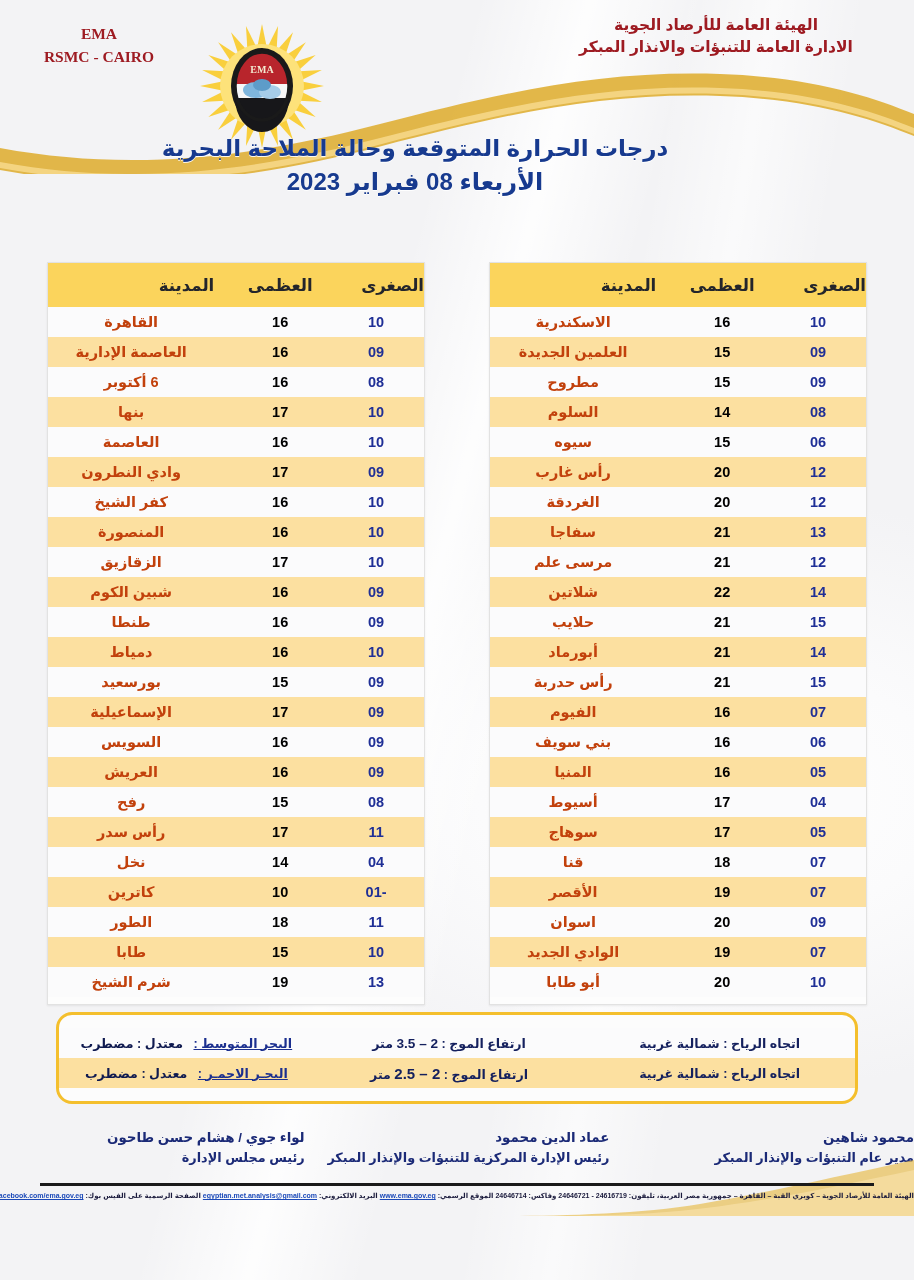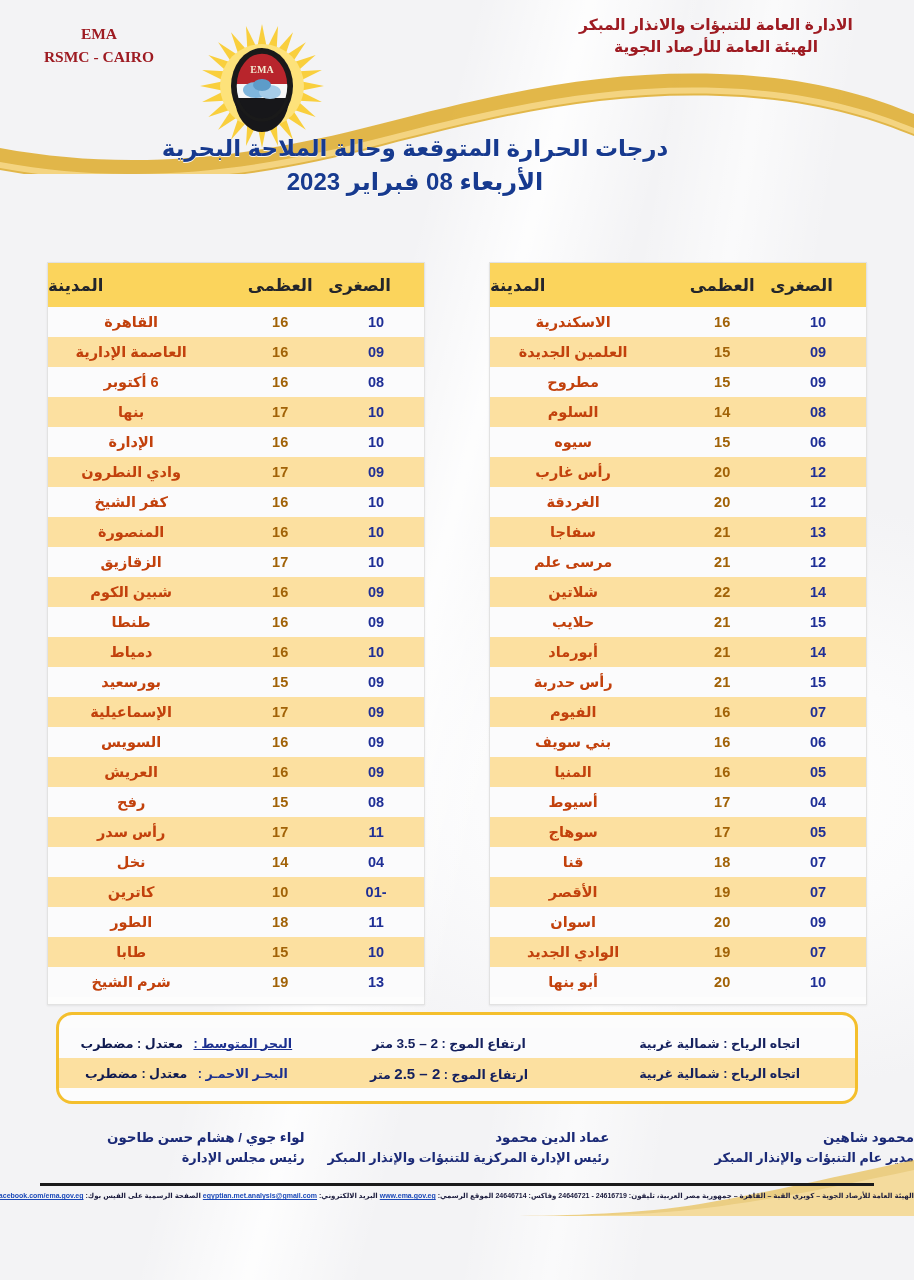--- a/index.html
+++ b/index.html
@@ -71,28 +71,28 @@
     padding-bottom: 7px;
   }
   table { width: 100%; border-collapse: collapse; table-layout: fixed; }
   thead th {
     background: #fbd45c;
     color: #23252b;
     font-size: 16.5px; font-weight: bold;
     height: 44px; vertical-align: middle;
     border: none;
   }
-  thead th.c-city { width: 49%; text-align: left; padding-right: 18px; }
+  thead th.c-city { width: 49%; text-align: right; padding-right: 18px; }
   thead th.c-max  { width: 25.5%; text-align: center; }
-  thead th.c-min  { width: 25.5%; text-align: left; }
+  thead th.c-min  { width: 25.5%; text-align: right; }
   tbody td { height: 30px; font-size: 14.5px; font-weight: bold; vertical-align: middle; border: none; }
   tbody tr:nth-child(odd)  { background: #fbfbfc; }
   tbody tr:nth-child(even) { background: #fce0a0; }
   td.city { color: #c2410c; text-align: center; padding-right: 18px; }
-  td.max  { color: #a16207; text-align: center; }
+  td.max  { color: #000000; text-align: center; }
   td.min  { color: #1f2f96; text-align: center; }
 
   
   .sea-box {
     position: absolute; left: 56px; top: 1012px; width: 802px; height: 92px;
     border: 3px solid #f4bf2d; border-radius: 16px;
     background: #fcfcfc;
     display: flex; align-items: center;
   }
   .sea-tbl { width: 100%; border-collapse: collapse; table-layout: fixed; }
@@ -133,22 +133,22 @@
     <div class="ribbon">
       <svg viewBox="0 0 914 112" width="914" height="112" preserveAspectRatio="none">
         <path d="M0,86 C130,110 250,96 380,62 C500,31 600,8 720,12 C810,15 870,34 914,52
                  L914,74 C870,56 810,37 720,34 C602,30 502,53 382,84 C252,118 130,132 0,108 Z" fill="#e0b13a" opacity="0.92"></path>
         <path d="M0,100 C130,124 250,110 380,76 C500,45 600,22 720,26 C810,29 870,48 914,66
                  L914,72 C870,54 810,35 720,32 C602,28 502,51 382,82 C252,116 130,130 0,106 Z" fill="#f7d98b" opacity="0.85"></path>
       </svg>
     </div>
 
     <div class="org-text">
+      <div>الهيئة العامة للأرصاد الجوية</div>
       <div>الادارة العامة للتنبؤات والانذار المبكر</div>
-      <div>الهيئة العامة للأرصاد الجوية</div>
     </div>
 
     <div class="ema-text">
       <div>EMA</div>
       <div>RSMC - CAIRO</div>
     </div>
 
     <div class="logo-wrap">
       <svg viewBox="0 0 128 128">
         <g fill="#f6c game"></g>
@@ -321,21 +321,21 @@
               <td class="city">اسوان</td>
             </tr>
             <tr>
               <td class="min">07</td>
               <td class="max">19</td>
               <td class="city">الوادي الجديد</td>
             </tr>
             <tr>
               <td class="min">10</td>
               <td class="max">20</td>
-              <td class="city">أبو بنها</td>
+              <td class="city">أبو طابا</td>
             </tr>
           </tbody>
       </table>
     </div>
 
     <div class="tbl-box">
       <table>
         <thead>
           <tr>
             <th class="c-min">الصغرى</th>
@@ -360,21 +360,21 @@
               <td class="city">6 أكتوبر</td>
             </tr>
             <tr>
               <td class="min">10</td>
               <td class="max">17</td>
               <td class="city">بنها</td>
             </tr>
             <tr>
               <td class="min">10</td>
               <td class="max">16</td>
-              <td class="city">الإدارة</td>
+              <td class="city">العاصمة</td>
             </tr>
             <tr>
               <td class="min">09</td>
               <td class="max">17</td>
               <td class="city">وادي النطرون</td>
             </tr>
             <tr>
               <td class="min">10</td>
               <td class="max">16</td>
               <td class="city">كفر الشيخ</td>
@@ -468,21 +468,21 @@
     <table class="sea-tbl">
       <tbody id="sea-body">
           <tr>
             <td class="sea-wind">اتجاه الرياح : شمالية غربية</td>
             <td class="sea-wave"><span>ارتفاع الموج : </span><span style="font-size:13.6px">2 – 3.5</span><span> متر</span></td>
             <td class="sea-name"><span class="lbl" style="text-decoration:underline">البحر المتوسط :</span><span class="val">&nbsp;&nbsp; معتدل : مضطرب</span></td>
           </tr>
           <tr>
             <td class="sea-wind">اتجاه الرياح : شمالية غربية</td>
             <td class="sea-wave"><span>ارتفاع الموج : </span><span style="font-size:15px">2 – 2.5</span><span> متر</span></td>
-            <td class="sea-name"><span class="lbl" style="">البحـر الاحمـر :</span><span class="val">&nbsp;&nbsp; معتدل : مضطرب</span></td>
+            <td class="sea-name"><span class="lbl" style="text-decoration:underline">البحـر الاحمـر :</span><span class="val">&nbsp;&nbsp; معتدل : مضطرب</span></td>
           </tr>
         </tbody>
     </table>
   </div>
 
   <div class="signs" id="signs">
       <div class="sign">
         <span class="nm">محمود شاهين</span>
         <span class="ttl">مدير عام التنبؤات والإنذار المبكر</span>
       </div>

